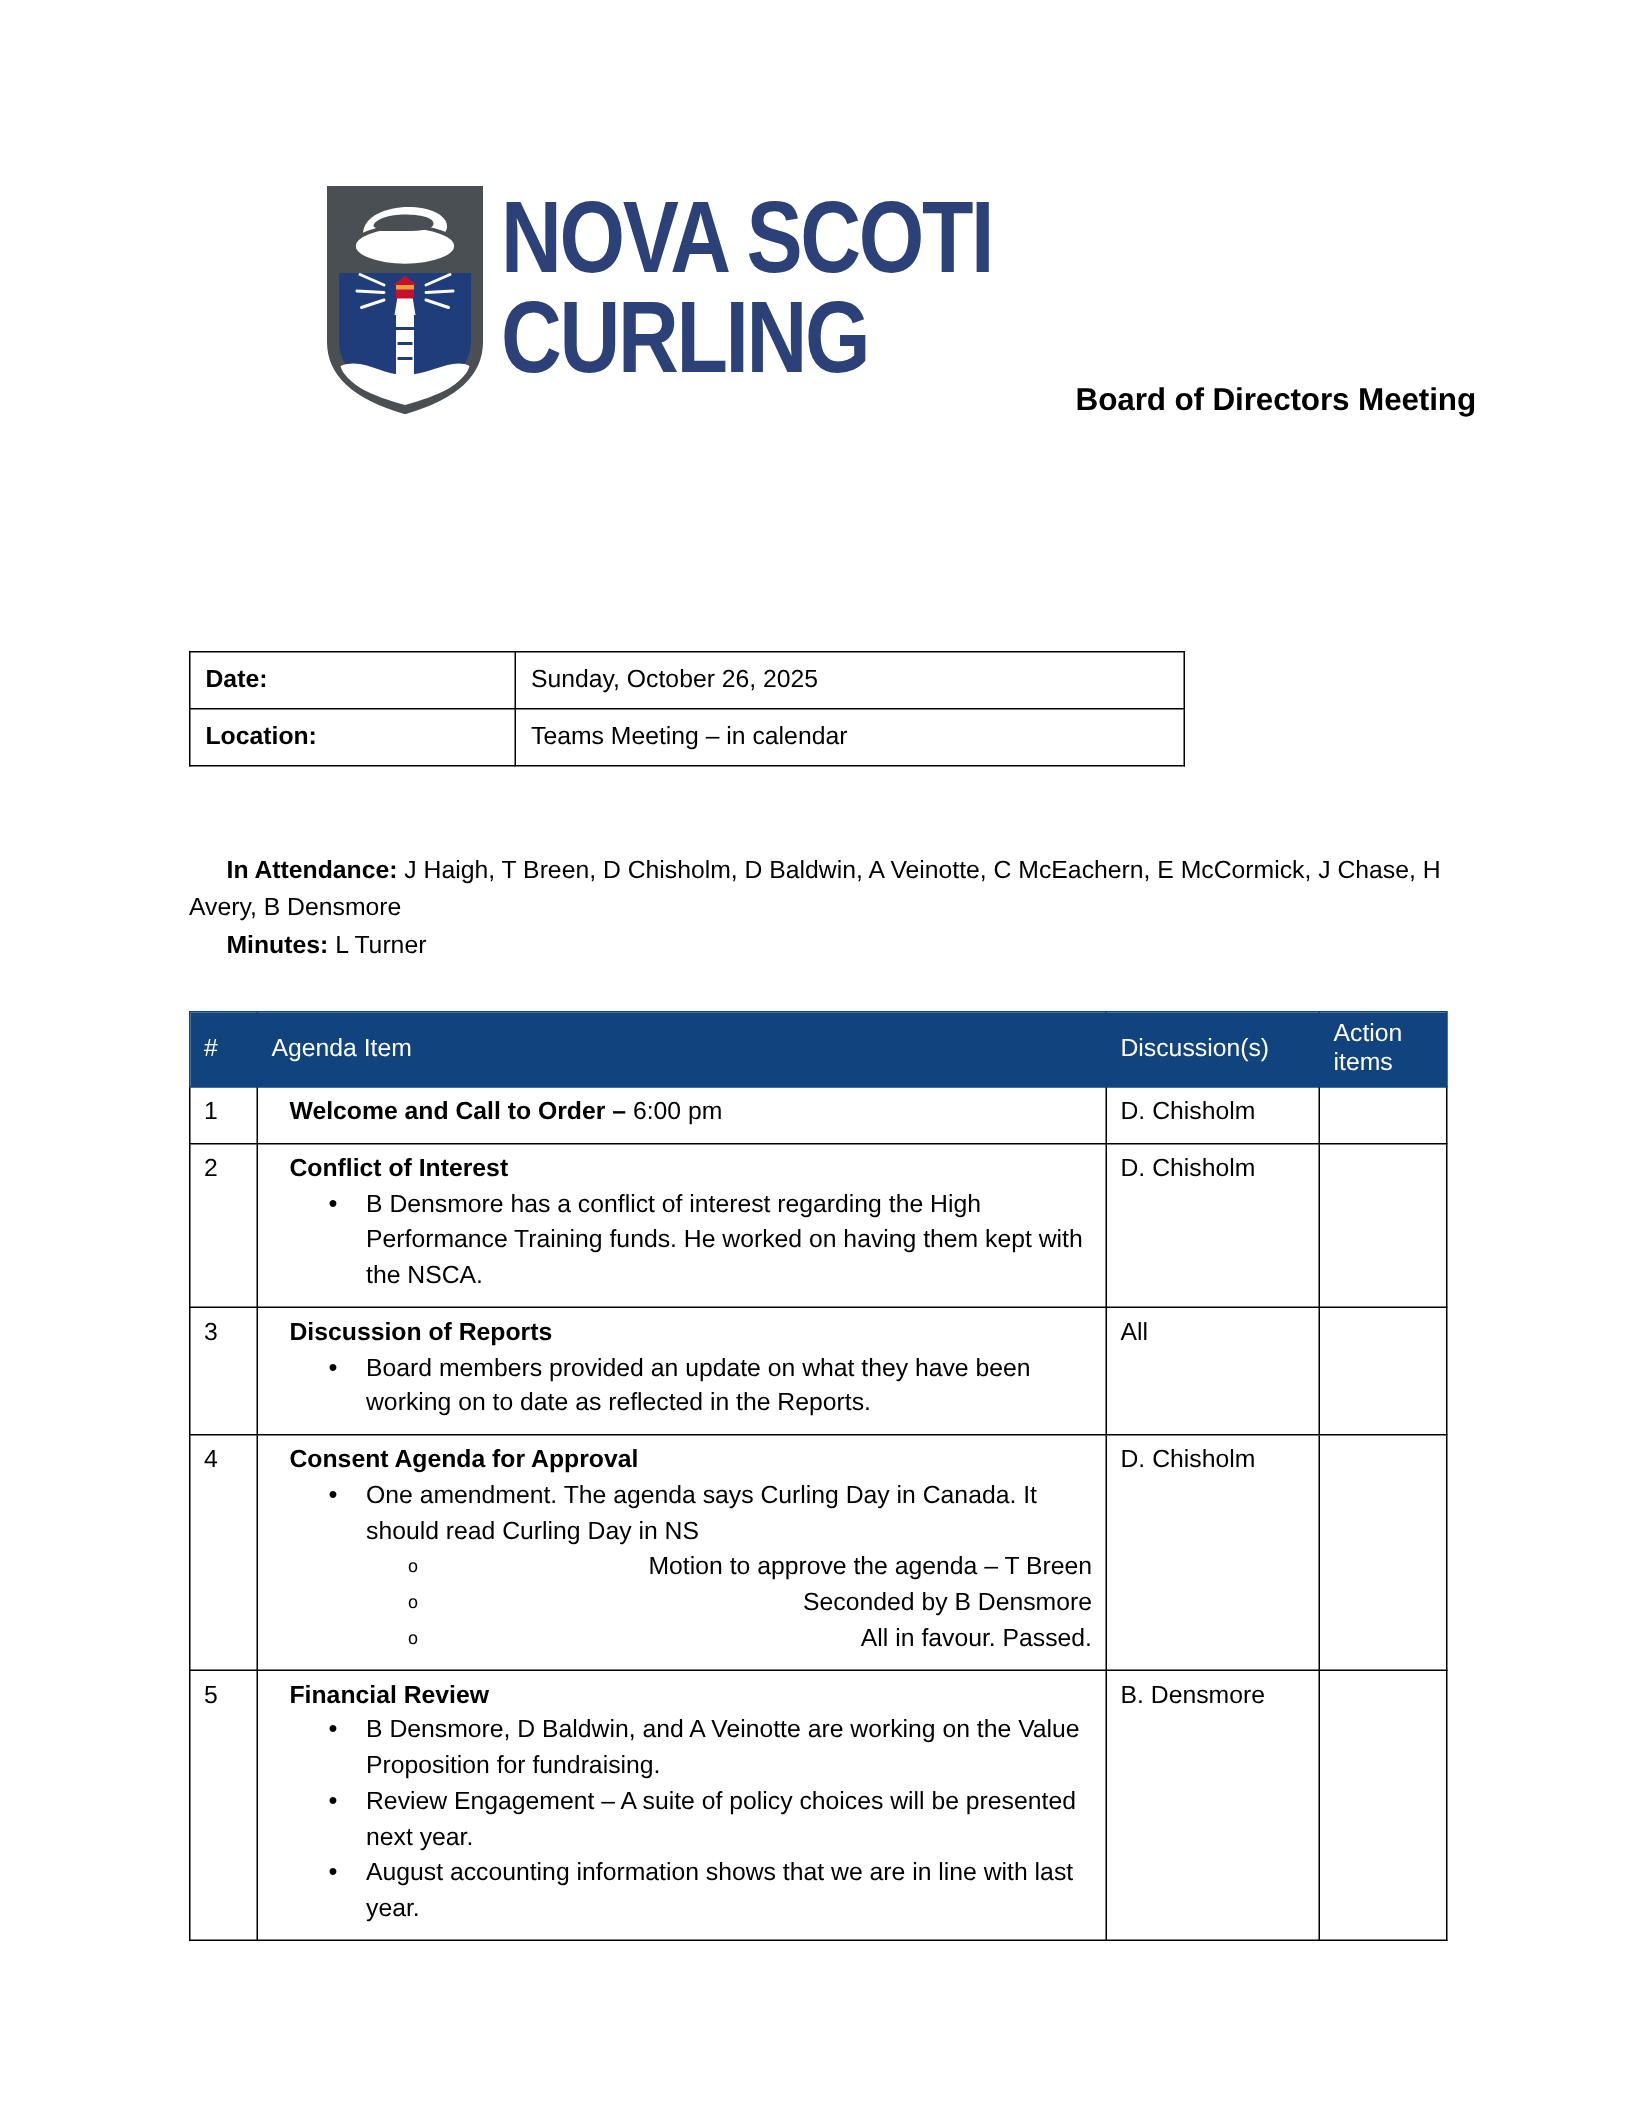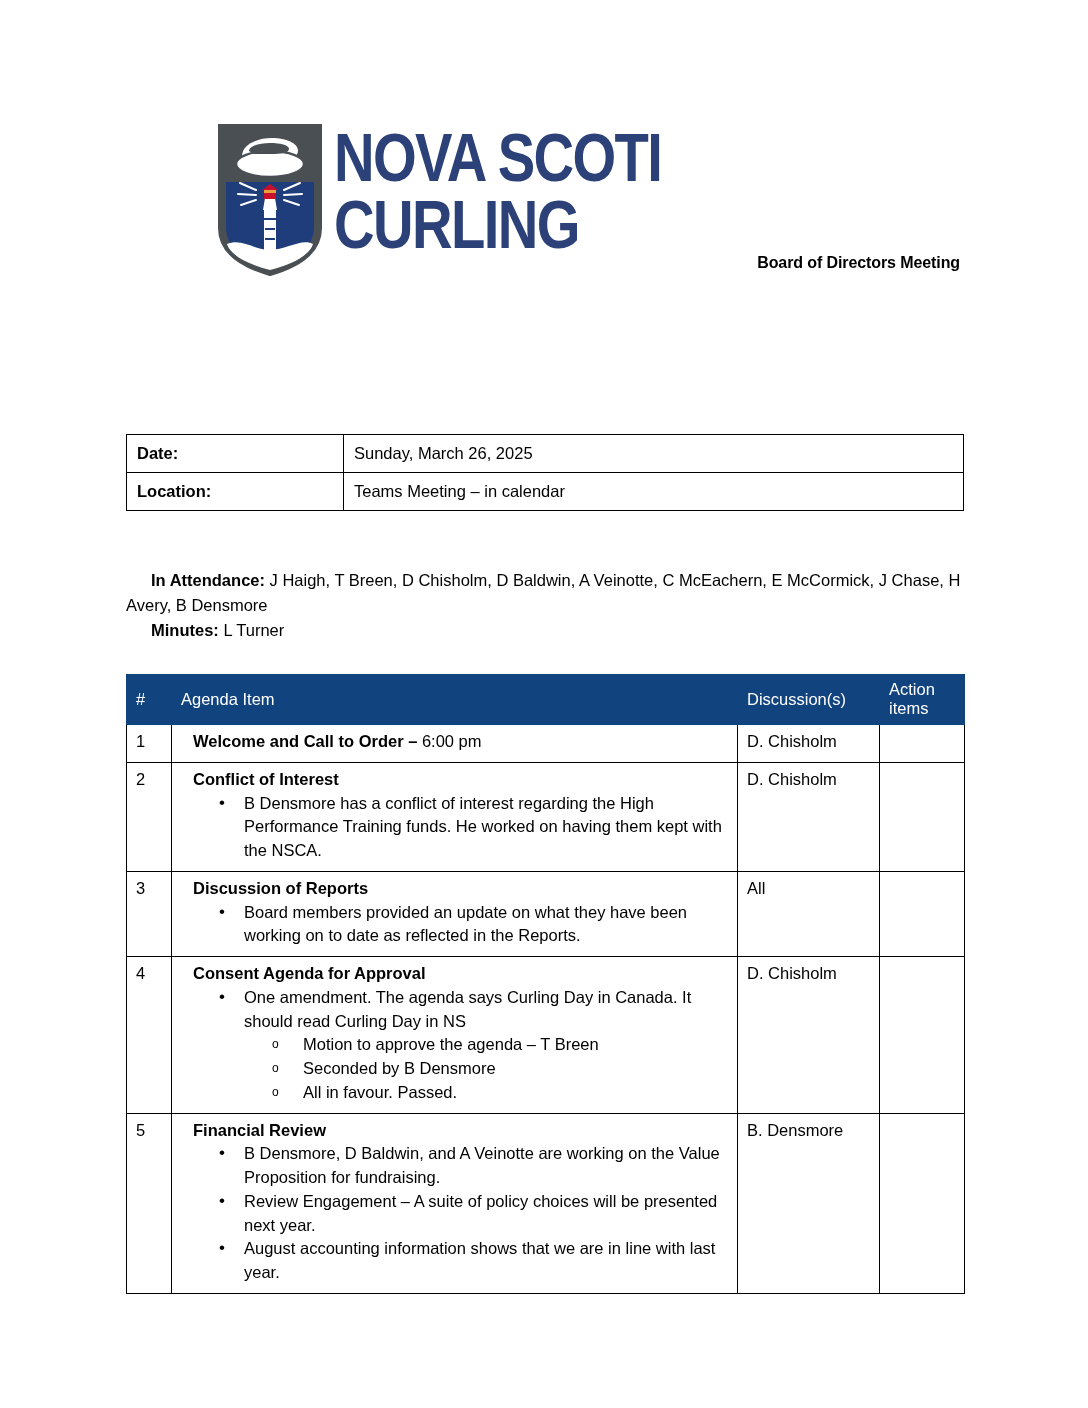--- a/index.html
+++ b/index.html
@@ -35,37 +35,37 @@
     position: absolute;
     left: 210px;
     top: 120px;
     width: 450px;
     height: 160px;
   }
   .logo-svg { display: block; }
 
   .doc-title {
     position: absolute;
-    left: 560px;
+    left: 584px;
     top: 252px;
     width: 400px;
     text-align: right;
-    font-size: 16px;
+    font-size: 21px;
     font-weight: bold;
     line-height: 1.42;
     letter-spacing: -0.1px;
     color: #000;
   }
 
   
   .info-table {
     position: absolute;
     left: 126px;
     top: 434px;
-    width: 838px;
+    width: 664px;
     border-collapse: collapse;
     table-layout: fixed;
   }
   .info-table td {
     border: 1px solid #000;
     padding: 7px 10px 8px 10px;
     font-size: 16.5px;
     line-height: 1.25;
     vertical-align: middle;
     height: 22px;
@@ -142,20 +142,21 @@
     line-height: 1.44;
   }
   ul.b2 {
     margin: 0;
     padding: 0 0 0 26px;
     list-style: none;
   }
   ul.b2 > li {
     position: relative;
     padding-left: 33px;
+    text-align: right;
   }
   ul.b2 > li::before {
     content: "o";
     position: absolute;
     left: 2px;
     top: 0px;
     font-size: 12px;
     line-height: 1.9;
   }
 </style>
@@ -208,21 +209,21 @@
 
     <div class="doc-title">
       <div>Board of Directors Meeting</div>
     </div>
   </div>
 
   <table class="info-table">
     <tbody>
       <tr>
         <td class="info-label">Date:</td>
-        <td>Sunday, March 26, 2025</td>
+        <td>Sunday, October 26, 2025</td>
       </tr>
       <tr>
         <td class="info-label">Location:</td>
         <td>Teams Meeting – in calendar</td>
       </tr>
     </tbody>
   </table>
 
   <div class="attendance">
     <span><b>In Attendance:</b><span> J Haigh, T Breen, D Chisholm, D Baldwin, A Veinotte, C McEachern, E McCormick, J Chase, H Avery, B Densmore</span></span>

